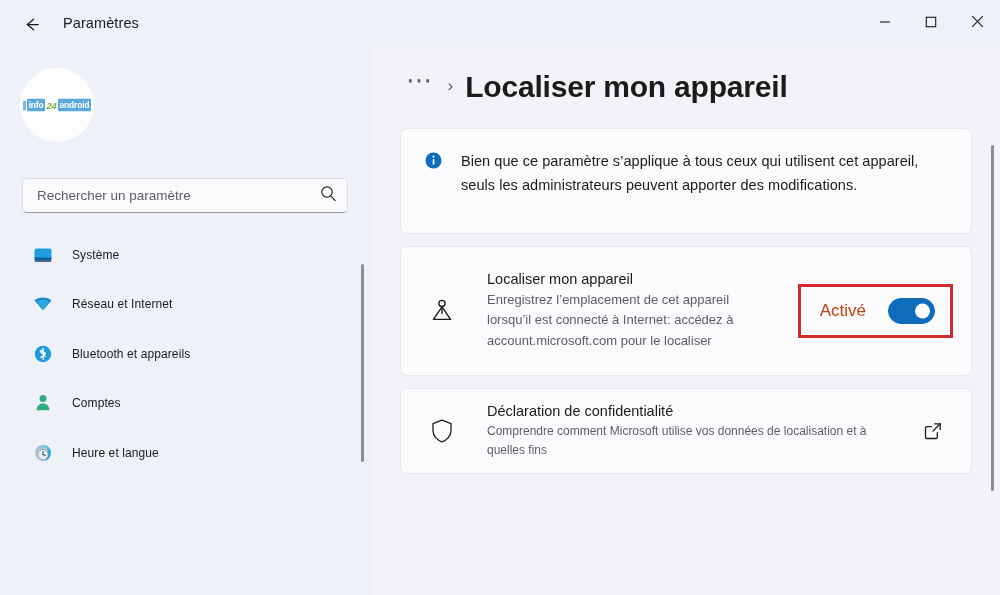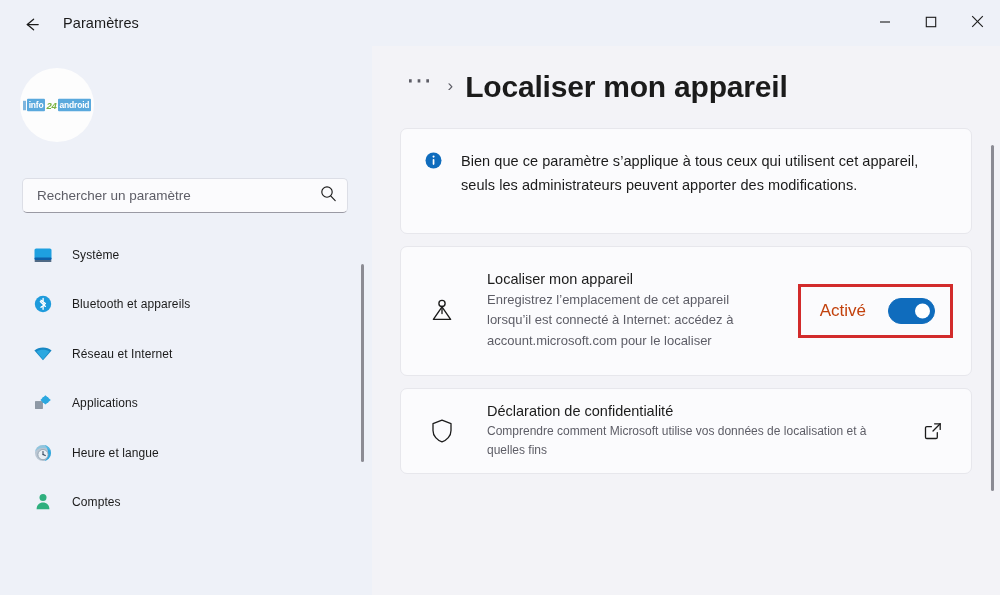--- a/index.html
+++ b/index.html
@@ -297,72 +297,61 @@
             <rect x="2.5" y="13.5" width="17" height="2.6" rx="1" fill="#0f5fa8"></rect>
             <rect x="2.5" y="16.2" width="17" height="1.6" rx=".8" fill="#1b3c5e"></rect>
           </svg>
         </span>
         <span class="nav-label">Système</span>
       </div>
 
       <div class="nav-item">
         <span class="nav-icon">
           <svg width="22" height="22" viewBox="0 0 22 22">
-            <circle cx="11" cy="11" r="8.2" fill="#1e9bdc"></circle>
-            <path d="M9 7.2 L13.4 10.6 L9 14.3 M11.1 5.4 L11.1 16.3 M8.3 8.6 L13.4 13.4" fill="none" stroke="#ffffff" stroke-width="1.35" stroke-linecap="round" stroke-linejoin="round"></path>
-          </svg>
-        </span>
-        <span class="nav-label">Bluetooth et appareils</span>
+            <path d="M2.4 7.4 C6.5 3.4 15.5 3.4 19.6 7.4 L11 17.2 Z" fill="#1787c4"></path>
+            <path d="M4.6 8.6 C7.6 6 14.4 6 17.4 8.6 L11 16.4 Z" fill="#2ba8e0"></path>
+          </svg>
+        </span>
+        <span class="nav-label">Réseau et Internet</span>
       </div>
 
       <div class="nav-item">
         <span class="nav-icon">
           <svg width="22" height="22" viewBox="0 0 22 22">
-            <path d="M2.4 7.4 C6.5 3.4 15.5 3.4 19.6 7.4 L11 17.2 Z" fill="#1787c4"></path>
-            <path d="M4.6 8.6 C7.6 6 14.4 6 17.4 8.6 L11 16.4 Z" fill="#2ba8e0"></path>
-          </svg>
-        </span>
-        <span class="nav-label">Réseau et Internet</span>
-      </div>
+            <circle cx="11" cy="11" r="8.2" fill="#1e9bdc"></circle>
+            <path d="M9 7.2 L13.4 10.6 L9 14.3 M11.1 5.4 L11.1 16.3 M8.3 8.6 L13.4 13.4" fill="none" stroke="#ffffff" stroke-width="1.35" stroke-linecap="round" stroke-linejoin="round"></path>
+          </svg>
+        </span>
+        <span class="nav-label">Bluetooth et appareils</span>
+      </div>
+
 
 
       <div class="nav-item">
         <span class="nav-icon">
           <svg width="22" height="22" viewBox="0 0 22 22">
-            <rect x="3.2" y="9.4" width="7.4" height="7.4" fill="#6b7480"></rect>
-            <rect x="3.2" y="9.4" width="7.4" height="7.4" fill="#8e99a6"></rect>
-            <path d="M10.6 5.2 L16.2 5.2 L16.2 10.8 L10.6 10.8 Z" fill="#1e9bdc"></path>
-            <path d="M13.4 3.3 L18.8 8.0 L13.4 12.5 L8.4 8.0 Z" fill="#2ba8e0"></path>
-          </svg>
-        </span>
-        <span class="nav-label">Applications</span>
+            <circle cx="11" cy="6.6" r="3.5" fill="#2faf7e"></circle>
+            <path d="M4.6 18.2 C4.6 14.1 7.5 11.6 11 11.6 C14.5 11.6 17.4 14.1 17.4 18.2 Z" fill="#2faf7e"></path>
+          </svg>
+        </span>
+        <span class="nav-label">Comptes</span>
       </div>
 
       <div class="nav-item">
         <span class="nav-icon">
           <svg width="22" height="22" viewBox="0 0 22 22">
             <circle cx="11" cy="11" r="8" fill="#b9c6d3"></circle>
             <path d="M11 3 A8 8 0 0 1 11 19 A5 8 0 0 0 11 3 Z" fill="#2ba8e0"></path>
             <path d="M3 11 A8 8 0 0 1 19 11 A8 5 0 0 0 3 11 Z" fill="#6fc4e8" opacity=".55"></path>
             <circle cx="11" cy="12.6" r="5.1" fill="#e9eff4" stroke="#8c9aa8" stroke-width=".8"></circle>
             <line x1="11" y1="12.6" x2="11" y2="9.4" stroke="#34485c" stroke-width="1.05" stroke-linecap="round"></line>
             <line x1="11" y1="12.6" x2="13.3" y2="13.6" stroke="#34485c" stroke-width="1.05" stroke-linecap="round"></line>
           </svg>
         </span>
         <span class="nav-label">Heure et langue</span>
-      </div>
-
-      <div class="nav-item">
-        <span class="nav-icon">
-          <svg width="22" height="22" viewBox="0 0 22 22">
-            <circle cx="11" cy="6.6" r="3.5" fill="#2faf7e"></circle>
-            <path d="M4.6 18.2 C4.6 14.1 7.5 11.6 11 11.6 C14.5 11.6 17.4 14.1 17.4 18.2 Z" fill="#2faf7e"></path>
-          </svg>
-        </span>
-        <span class="nav-label">Comptes</span>
       </div>
 
     </div>
 
     <div class="sb-track-left">
       <div class="sb-thumb-left"></div>
     </div>
   </div>
 
   <div class="main">

